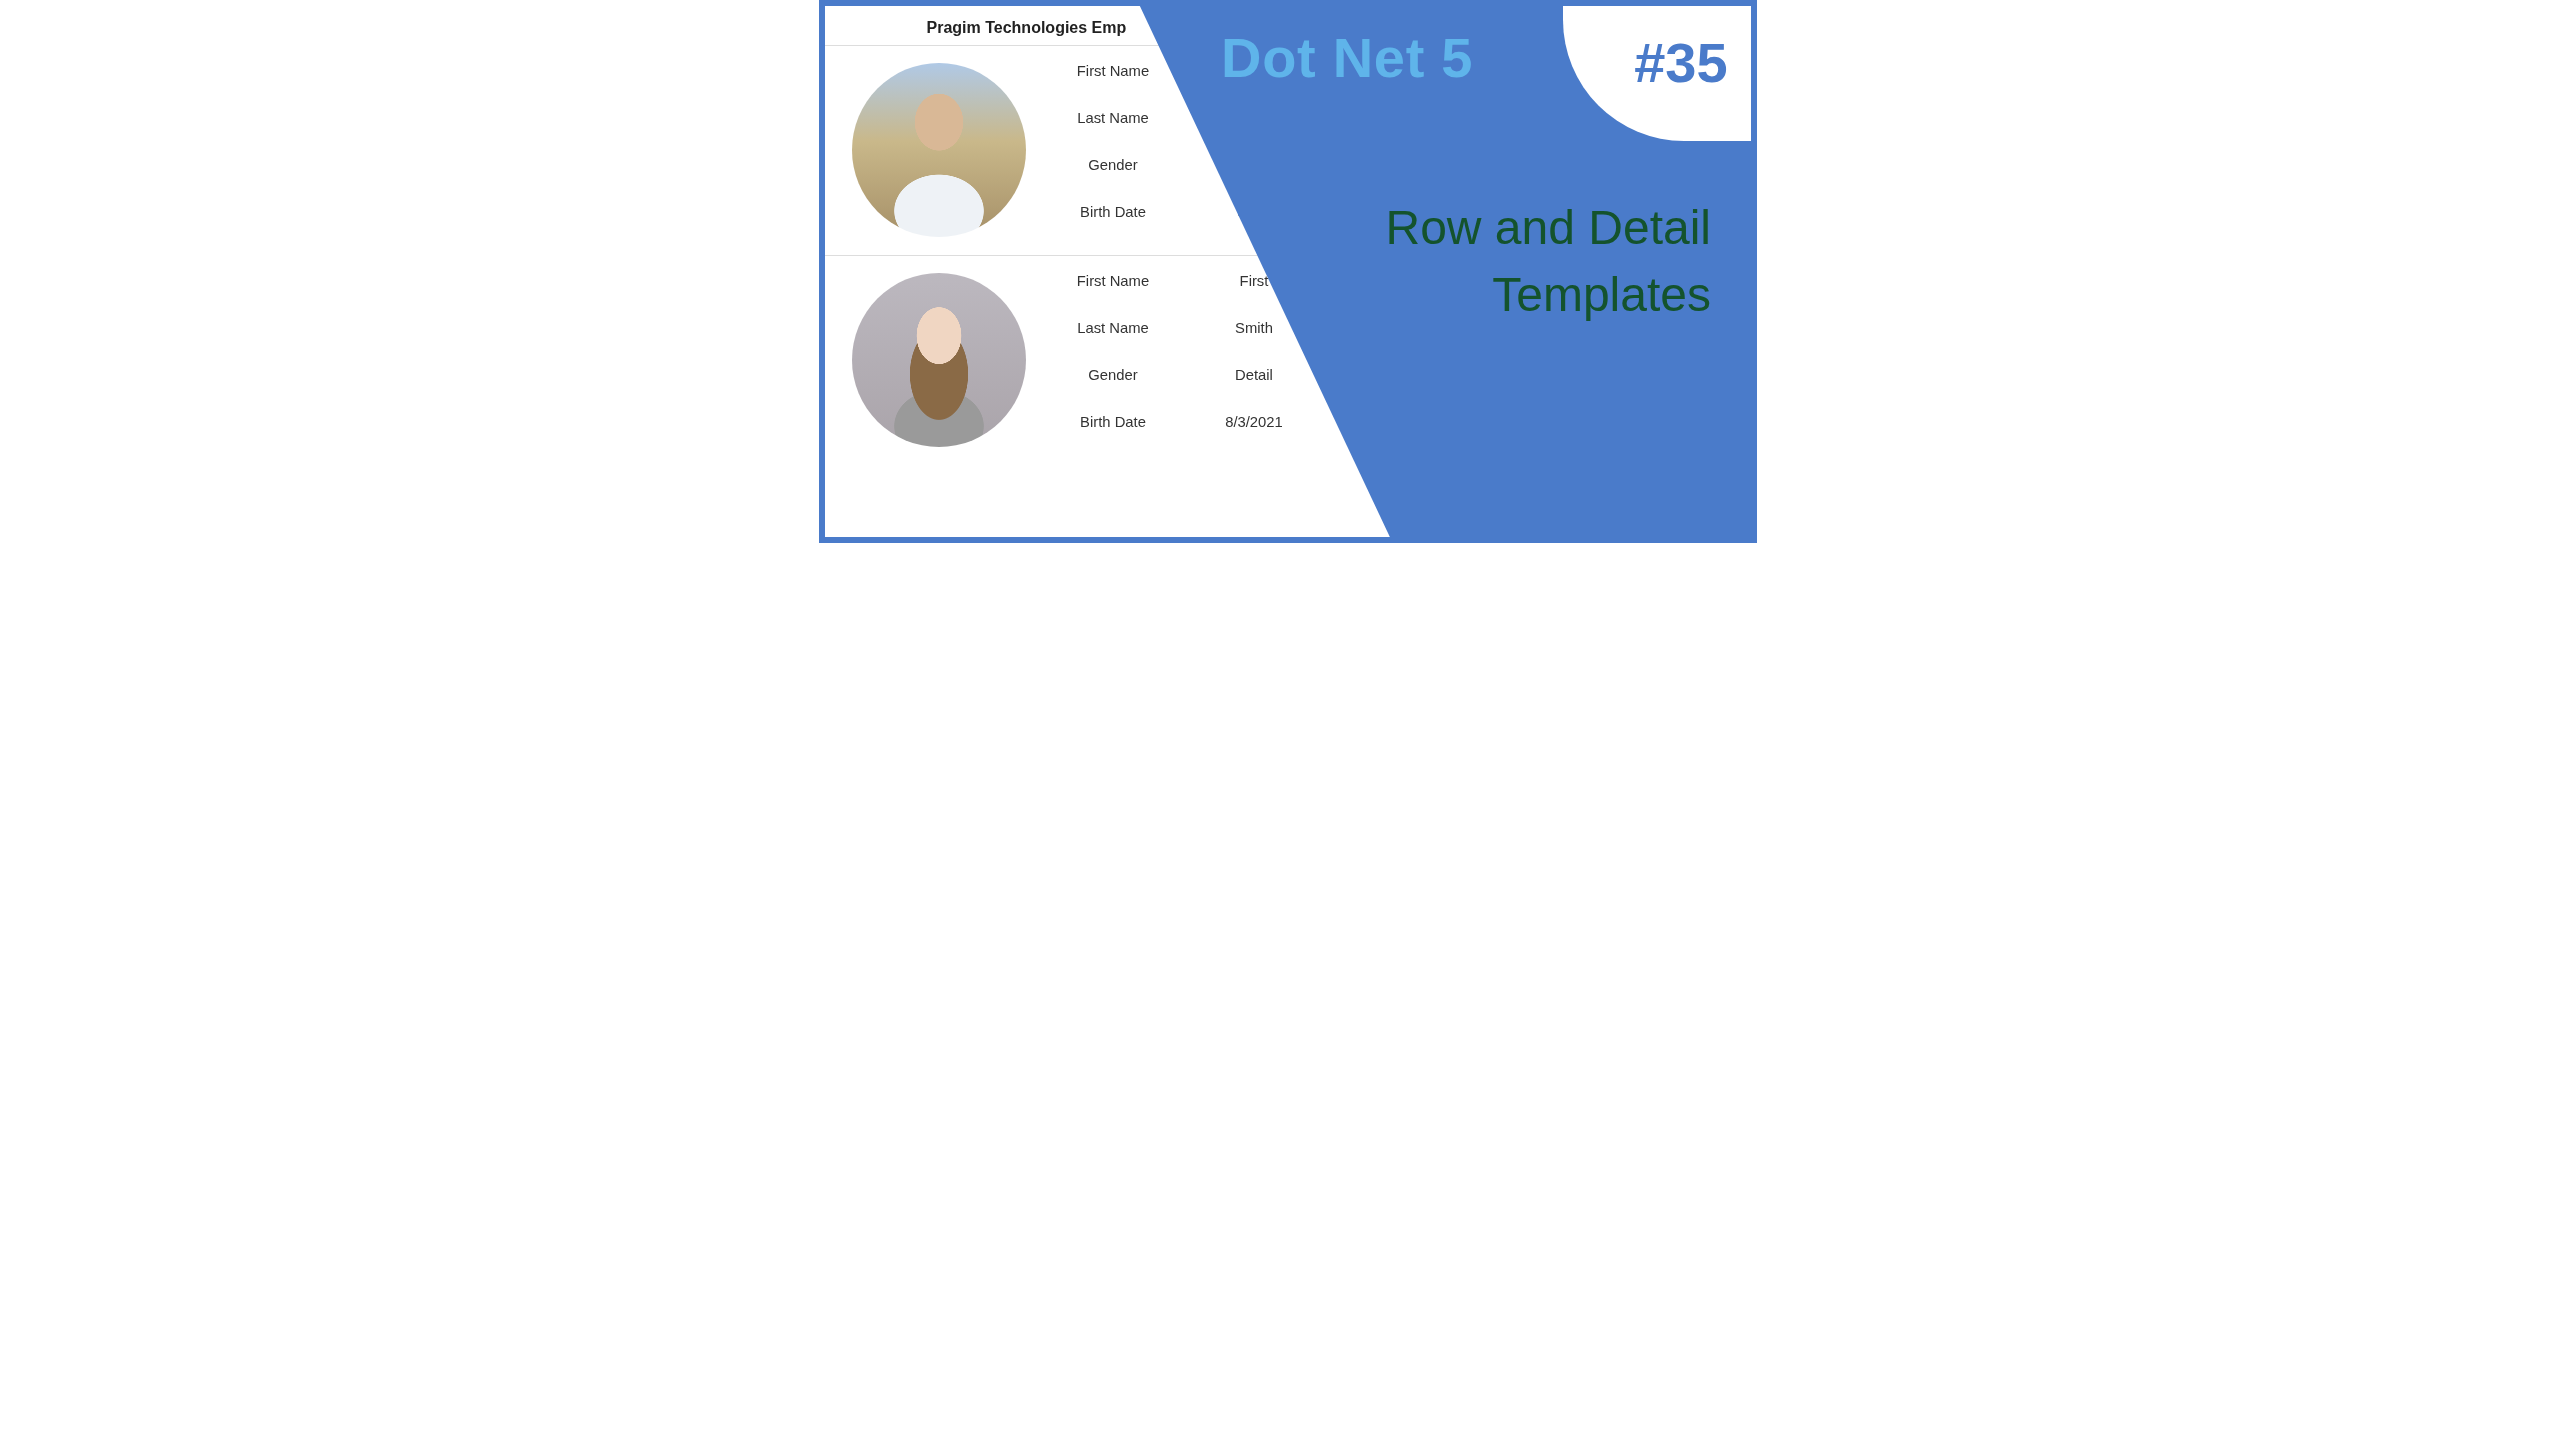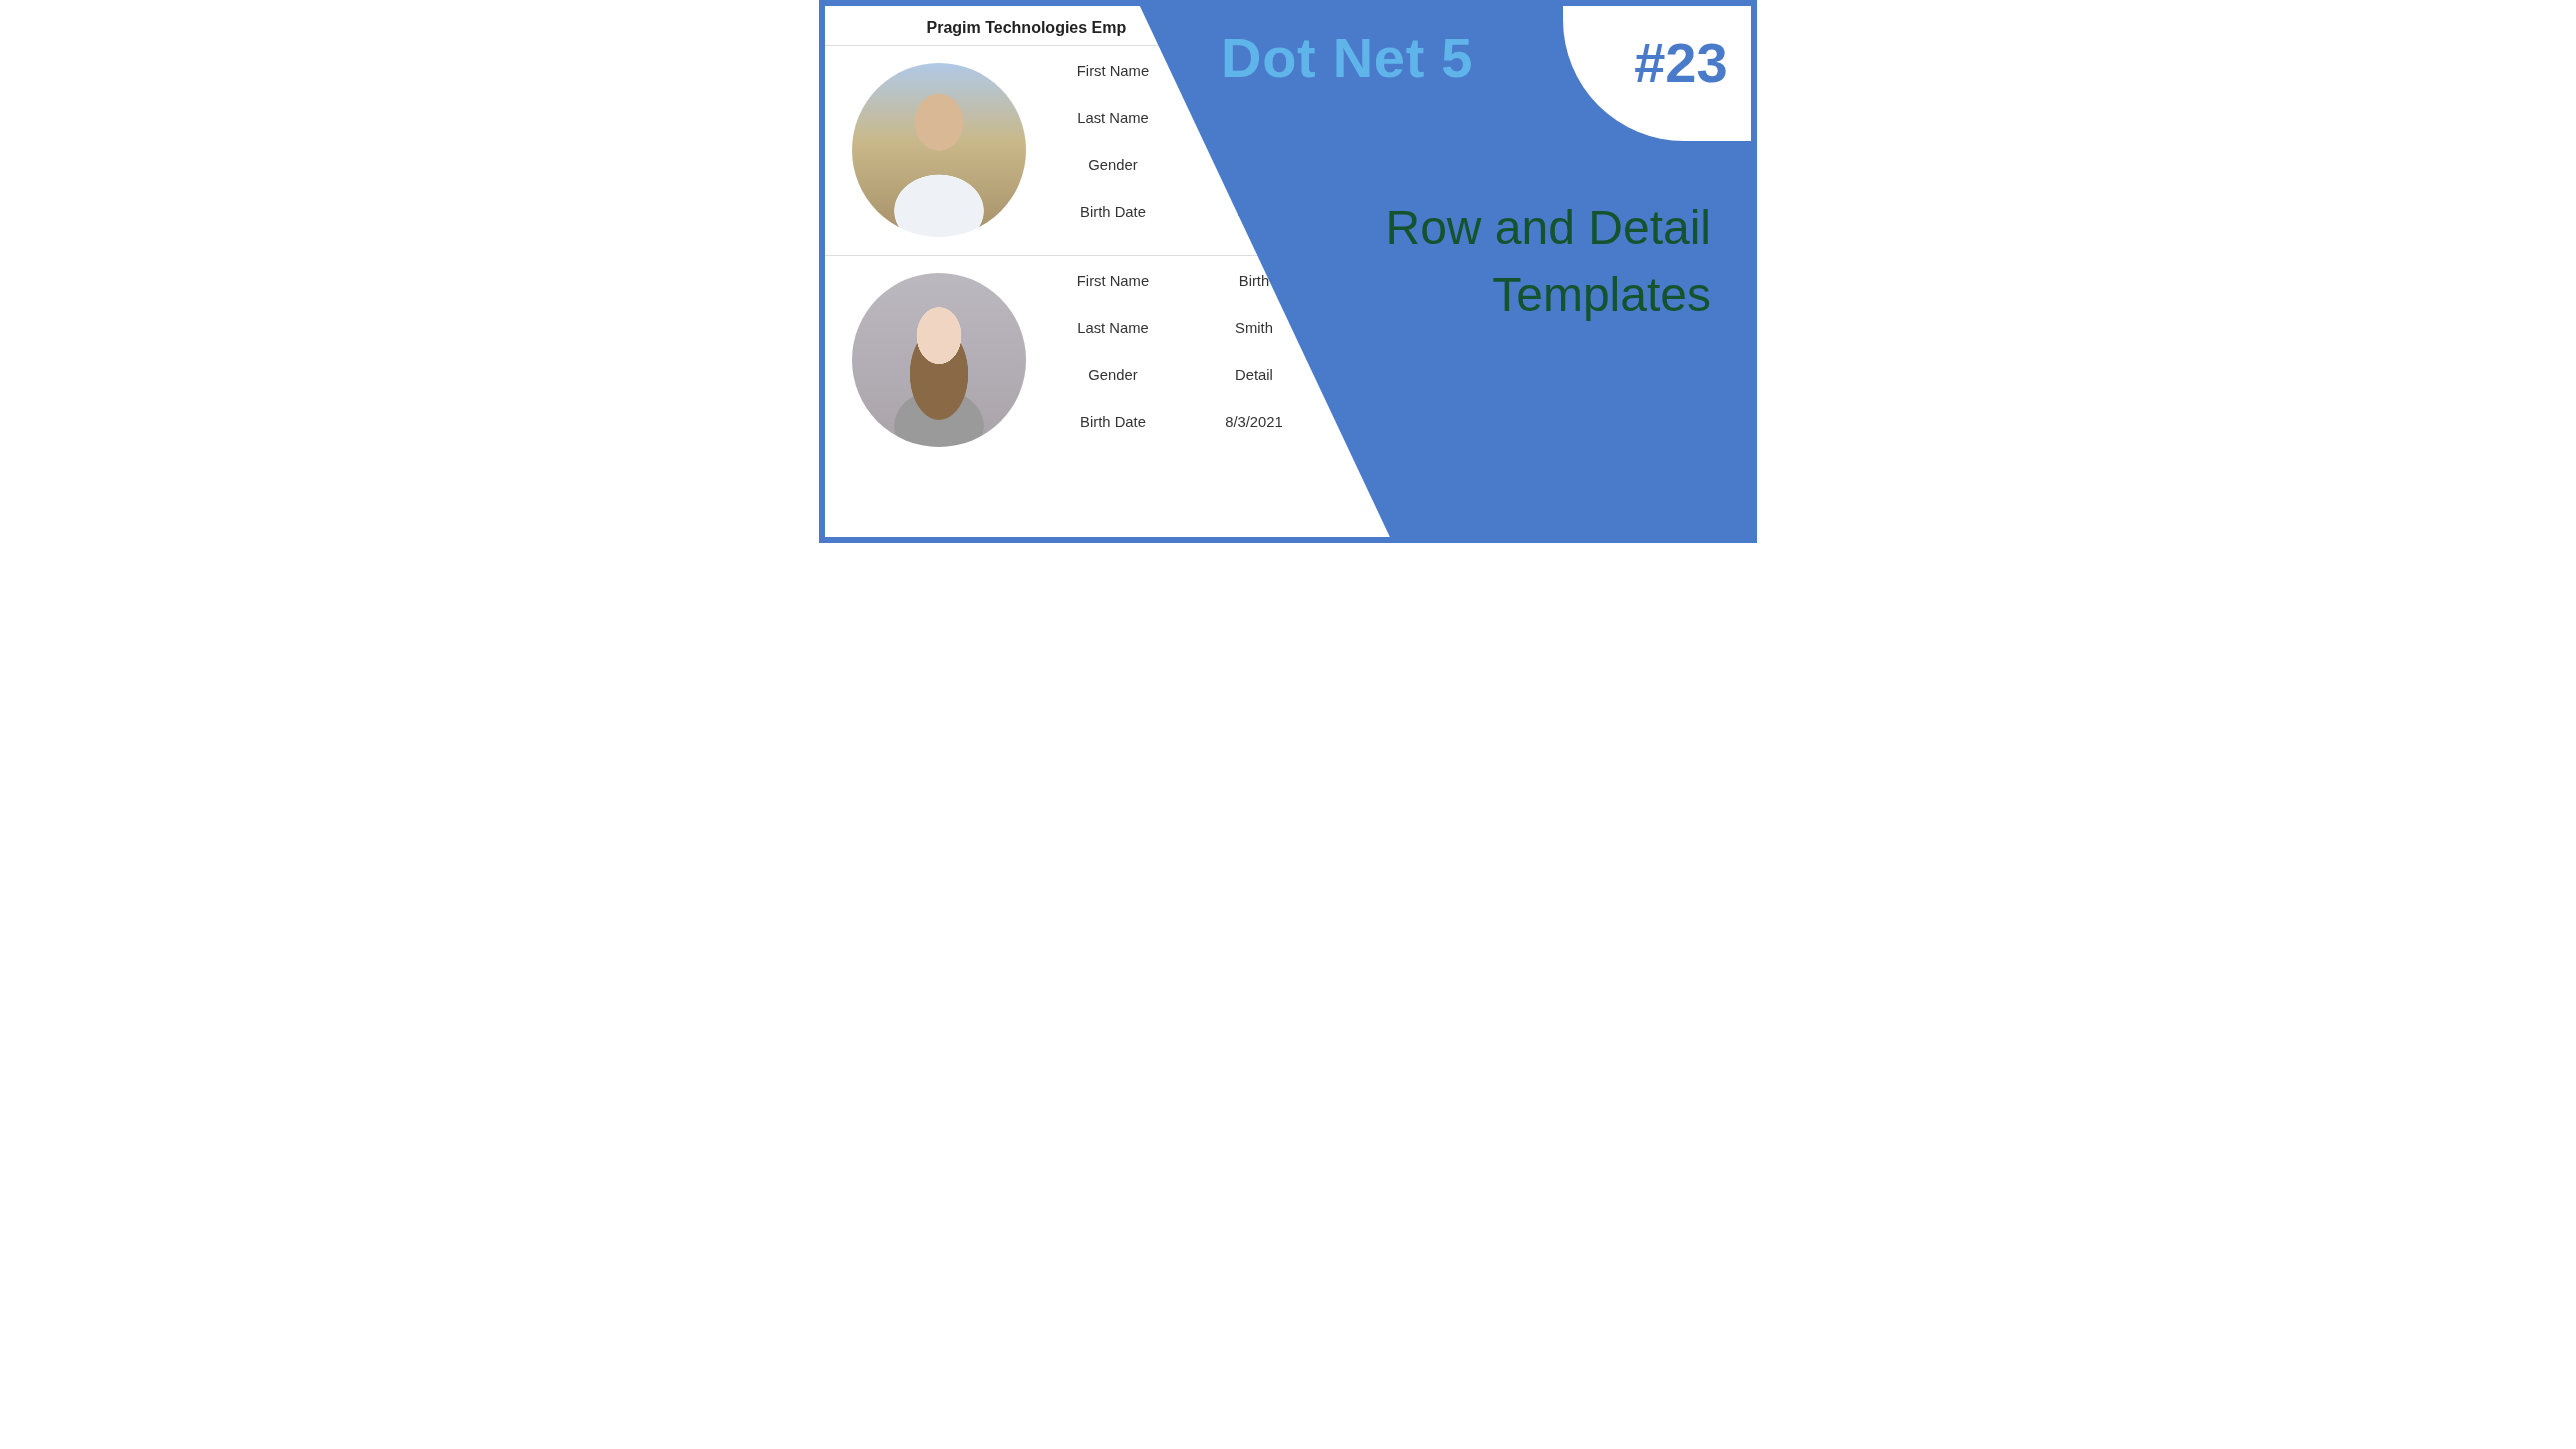--- a/index.html
+++ b/index.html
@@ -160,21 +160,21 @@
       </div>
     </div>
 
     <div class="divider"></div>
 
     <div class="row">
       <div class="avatar a2"></div>
       <div class="fields">
         <div class="field">
           <span class="label">First Name</span>
-          <span class="value">Birth</span>
+          <span class="value">First</span>
         </div>
         <div class="field">
           <span class="label">Last Name</span>
           <span class="value">Smith</span>
         </div>
         <div class="field">
           <span class="label">Gender</span>
           <span class="value">Detail</span>
         </div>
         <div class="field">
@@ -188,17 +188,17 @@
   <div class="diag"></div>
 
   <div class="headline">Dot Net 5</div>
 
   <div class="subtitle">
     <span>Row and Detail</span><br>
     <span>Templates</span>
   </div>
 
   <div class="badge-wrap">
-    <div class="badge">#23</div>
+    <div class="badge">#35</div>
   </div>
 
 </div>
 
 
 </body></html>

